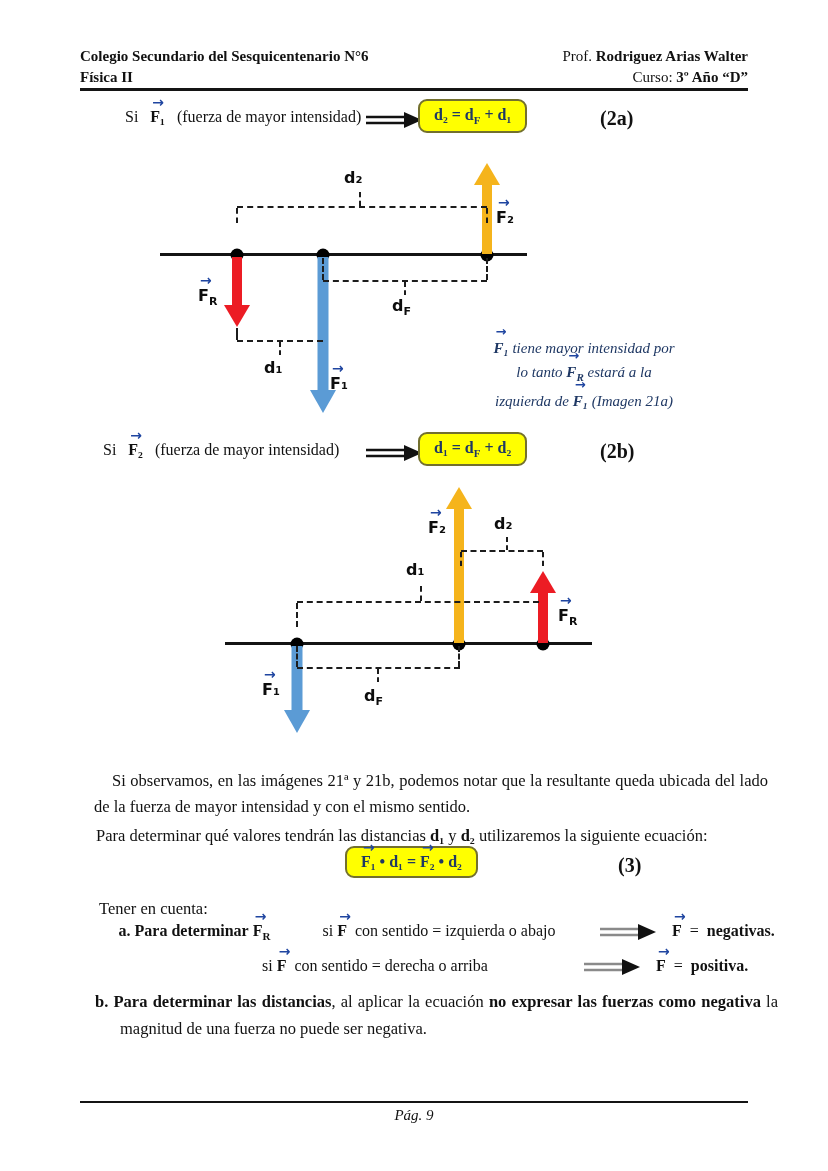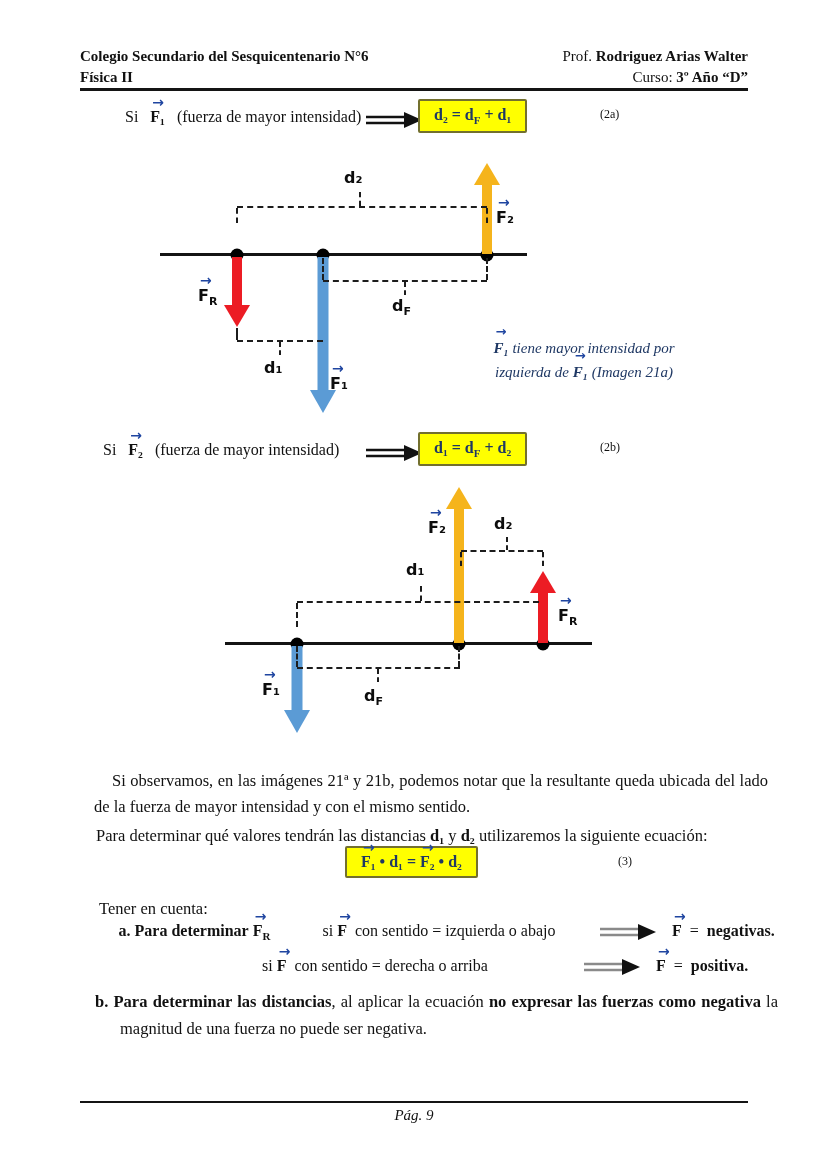--- a/index.html
+++ b/index.html
@@ -15,26 +15,26 @@
   .dlabel{position:absolute;font-family:"DejaVu Sans","Liberation Sans",sans-serif;font-weight:bold;
           font-size:16px;color:#0d0d0d;white-space:nowrap;}
   .dlabel sub{font-size:11px;}
   .vec{position:relative;display:inline-block;font-weight:bold;}
   .vec::before{content:"→";position:absolute;left:2px;top:-13px;font-size:14px;line-height:1;
                color:#1F45A0;font-style:normal;font-weight:bold;font-family:"DejaVu Sans",sans-serif;}
   .vec sub{font-size:11px;}
   .note{position:absolute;font-style:italic;color:#1F3864;font-size:15px;text-align:center;line-height:24px;}
   .note .vec{font-weight:bold;}
   .note .vec::before{top:-11px;font-size:13px;}
-  .ybox{position:absolute;background:#FFFF00;border:2px solid #73702e;border-radius:2px;color:#1F3864;
+  .ybox{position:absolute;background:#FFFF00;border:2px solid #73702e;border-radius:9px;color:#1F3864;
         font-weight:bold;font-size:16px;text-align:right;padding:5px 14px;white-space:nowrap;}
   .ybox sub{font-size:11px;}
   .eqrow{position:absolute;white-space:nowrap;font-size:16px;}
   .eqrow .vec{margin:0 12px 0 12px;}
-  .tag{position:absolute;font-size:12px;}
+  .tag{position:absolute;font-size:20px;font-weight:bold;}
   .para{position:absolute;font-size:16.5px;line-height:26px;text-align:justify;}
   .header-block{position:absolute;font-size:15px;font-weight:bold;line-height:21px;}
   .h-normal{font-weight:normal;}
   .arow{position:absolute;white-space:nowrap;font-size:16px;height:32px;}
   .acol1{display:inline-block;width:167px;}
   .acol2{display:inline-block;width:322px;}
   .ares{margin-left:16px;}
   .imp{vertical-align:middle;}
   b{font-weight:bold;}
   .footer-text{position:absolute;left:0;width:828px;text-align:center;font-style:italic;font-size:15px;}
@@ -99,20 +99,21 @@
 
   <div class="dash-v" style="left:236px;top:328px;height:12px;"></div>
   <div class="dash-h" style="left:237px;top:340px;width:86px;"></div>
   <div class="dash-v" style="left:279px;top:342px;height:13px;"></div>
   <div class="dlabel" style="left:264px;top:358px;">d₁</div>
 
   <div class="dlabel" style="left:330px;top:374px;"><span class="vec">F₁</span></div>
 
   <div class="note" style="left:448px;top:336px;width:272px;">
     <div><span class="vec">F₁</span><span> tiene mayor intensidad  por</span></div>
+    <div><span>lo tanto </span><span class="vec"><span>F</span><sub>R</sub></span><span> estará a la</span></div>
     <div><span>izquierda de </span><span class="vec">F₁</span><span>  (Imagen 21a)</span></div>
   </div>
 
   <div class="eqrow" style="left:103px;top:441px;">
     <span>Si</span><span class="vec">F₂</span><span>(fuerza de mayor intensidad)</span>
   </div>
   <svg class="abs imp" style="left:366px;top:445px;" width="56" height="16" viewBox="0 0 56 16">
     <line x1="0" y1="5" x2="40" y2="5" stroke="#111" stroke-width="2.6"></line>
     <line x1="0" y1="11" x2="40" y2="11" stroke="#111" stroke-width="2.6"></line>
     <polygon points="38,0 56,8 38,16" fill="#111"></polygon>

